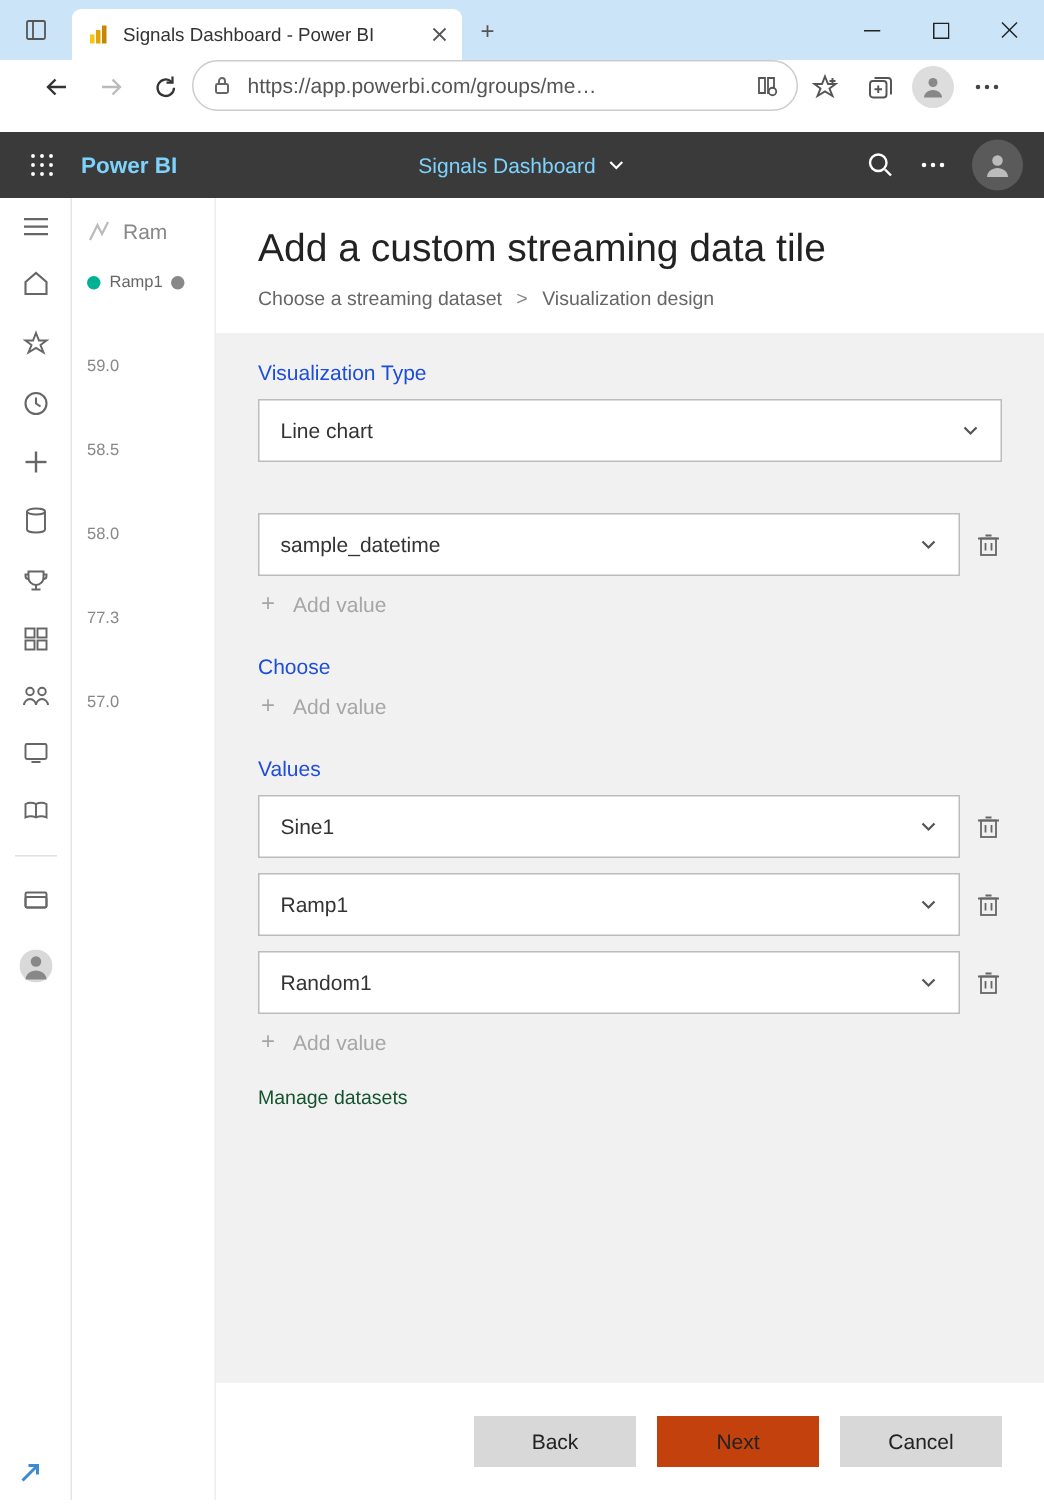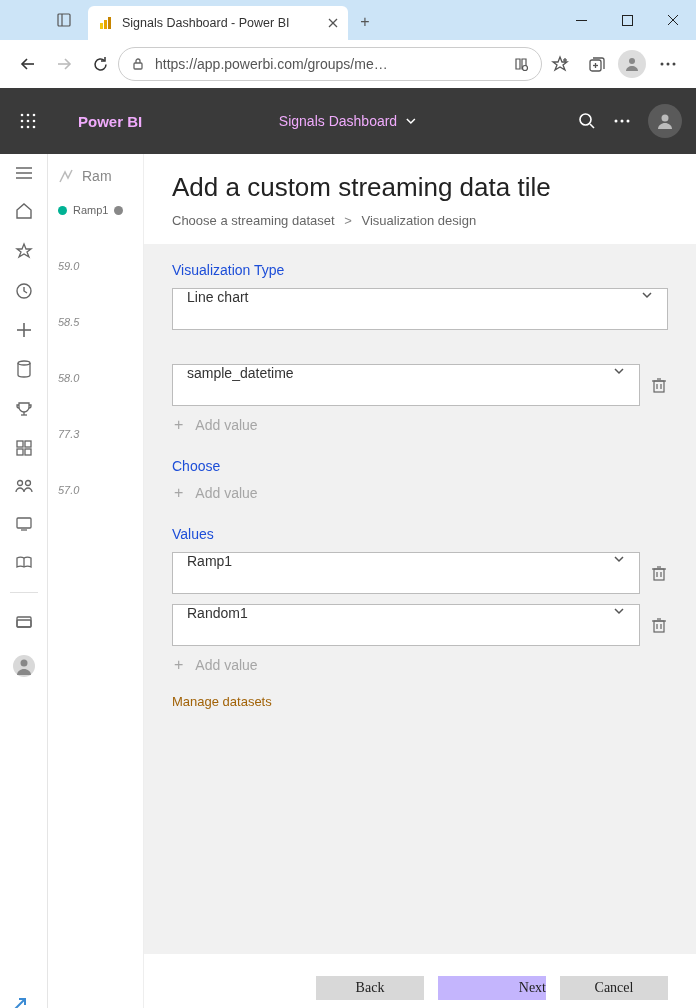--- a/index.html
+++ b/index.html
@@ -1,79 +1,79 @@
 <!DOCTYPE html>
 <html><head>
 <meta charset="utf-8">
 <style>
   * { box-sizing: border-box; margin: 0; padding: 0; font-family: "Segoe UI", Arial, sans-serif; }
   html, body { width: 696px; height: 1008px; overflow: hidden; background: #fff; }
 
   
   .browser-chrome { height: 88px; border-bottom: 1px solid #d0d0d0; }
-  .title-bar { height: 40px; display: flex; align-items: stretch; background: #cce4f7; padding-left: 40px; }
+  .title-bar { height: 40px; display: flex; align-items: stretch; background: #cce4f7; }
   .tab-stub { width: 48px; display:flex; align-items:center; justify-content:center; color:#555; }
   .tab { flex: 0 0 260px; background: #fff; border-radius: 6px 6px 0 0; margin-top: 6px; display: flex; align-items: center; padding: 0 10px; gap: 8px; }
   .tab-title { font-size: 12.5px; color: #333; flex: 1; white-space: nowrap; overflow: hidden; text-overflow: ellipsis; }
   .tab svg, .tab .close { flex-shrink: 0; }
   .newtab { width: 34px; display:flex; align-items:center; justify-content:center; color:#555; margin-top:4px; font-size:16px; }
   .win-controls { margin-left: auto; display: flex; }
   .win-controls div { width: 46px; display: flex; align-items: center; justify-content: center; color: #222; }
 
-  .addr-bar { height: 48px; background: #fff; display: flex; align-items: center; padding: 0 10px; gap: 0; }
+  .addr-bar { height: 48px; background: #fff; display: flex; align-items: flex-start; padding: 0 20px; gap: 0; }
   .addr-bar .icon-btn { width: 36px; height: 36px; display:flex; align-items:center; justify-content:center; color:#555; border-radius:4px; }
   .addr-bar .fwd { color: #bbb; }
   .url-box { flex:1; height: 34px; border:1px solid #ccc; border-radius: 17px; display:flex; align-items:center; padding:0 12px; gap:10px; color:#555; font-size:14px; }
   .url-text { flex:1; white-space:nowrap; overflow:hidden; text-overflow:ellipsis; }
   .avatar-circle { width:28px; height:28px; border-radius:50%; background:#ddd; display:flex; align-items:center; justify-content:center; }
 
   
-  .pbi-top { height: 66px; background: #3a3a3a; color:#f0abfc; display:flex; align-items:center; padding:0 14px;gap:24px; }
+  .pbi-top { height: 44px; background: #3a3a3a; color:#7dd3fc; display:flex; align-items:center; padding:0 14px; }
   .pbi-top .waffle { width:28px; display:flex; justify-content:center; }
   .pbi-top .brand { font-weight:600; font-size:15px; margin-left:12px; }
   .pbi-top .center-title { position:absolute; left:50%; transform:translateX(-50%); display:flex; align-items:center; gap:8px; font-size:14px; }
   .pbi-top .right { margin-left:auto; display:flex; align-items:center; gap:18px; }
   .pbi-top .user { width:34px; height:34px; border-radius:50%; background:#5a5a5a; display:flex; align-items:center; justify-content:center; }
 
   
   .body { display:flex; height: calc(1008px - 88px - 52px); position:relative; }
   .rail { width:48px; border-right:1px solid #e5e5e5; display:flex; flex-direction:column; align-items:center; padding-top:12px; gap:22px; color:#666; background:#fff; }
   .rail-divider { height:1px; width:28px; background:#e0e0e0; }
 
   .behind-panel { width:96px; background:#fff; border-right:1px solid #eee; position:relative; }
   .file-bar { height:40px; border-bottom:1px solid #eee; display:flex; align-items:center; gap:8px; padding-left:14px; font-size:14px; color:#333; }
   .mini-chart { margin:14px 0 0 10px; }
   .chart-title-row { display:flex; align-items:center; gap:8px; color:#888; font-size:14px; }
   .legend-dot { width:9px; height:9px; border-radius:50%; background:#00b294; display:inline-block; }
   .legend-dot.gray { background:#888; }
   .legend-row { display:flex; align-items:center; gap:6px; margin-top:20px; font-size:11px; color:#666; }
-  .ytick { font-size:11px; color:#888; margin-top:44px;font-style:italic; }
+  .ytick { font-size:11px; color:#888; margin-top:44px; }
 
   
   .panel { flex:1; background:#f1f1f1; overflow-y:auto; display:flex; flex-direction:column; }
   .panel-header { background:#fff; padding:18px 28px 16px 28px; }
   .panel-header h1 { font-size:26px; font-weight:400; color:#222; margin-bottom:10px; }
   .breadcrumb { font-size:13px; color:#666; }
   .breadcrumb .crumb { }
   .breadcrumb .sep { margin:0 6px; color:#888; }
 
   .section { padding:18px 28px 0 28px; }
   .section-label { font-size:14px; color:#1d4ed8; margin-bottom:10px; }
   .select-row { display:flex; align-items:center; gap:10px; margin-bottom:10px; }
-  .select { flex:1; background:#fff; border:1px solid #bcbcbc; height:42px; display:flex; align-items:flex-start; justify-content:space-between; padding:0 14px; font-size:14px; color:#333; }
+  .select { flex:1; background:#fff; border:1px solid #bcbcbc; height:42px; display:flex; align-items:center; justify-content:space-between; padding:0 14px; font-size:14px; color:#333; }
   .select.wide { margin-bottom:4px; }
   .trash { color:#666; width:18px; display:flex; justify-content:center; }
   .add-value { display:flex; align-items:center; gap:12px; color:#a6a6a6; font-size:14px; margin:10px 0 6px 2px; }
   .add-value .plus { font-size:16px; }
-  .manage-link { color:#a16207; font-size:13px; margin-top:14px; display:inline-block;text-align:right; }
+  .manage-link { color:#14532d; font-size:13px; margin-top:14px; display:inline-block;text-align:right; }
 
   .panel-footer { margin-top:auto; background:#fff; padding:22px 28px; display:flex; justify-content:flex-end; gap:14px; }
-  .btn { width:108px; height:24px; border:none; font-size:14px; color:#222;font-family:Liberation Serif, serif; }
+  .btn { width:108px; height:34px; border:none; font-size:14px; color:#222; }
   .btn-gray { background:#d8d8d8; }
-  .btn-yellow { background:#c4b5fd;text-align:right; }
+  .btn-yellow { background:#c2410c; }
 
   
   .expand-handle { position:absolute; left:12px; bottom:10px; color:#4a90d9; }
 
   svg { display:block; }
 </style>
 </head>
 <body>
 
 <div class="browser-chrome">
@@ -385,52 +385,69 @@
         <span class="plus">+</span>
         <span>Add value</span>
       </div>
     </div>
 
     <div class="section" style="padding-top:18px; padding-bottom:18px;">
       <div class="section-label">Values</div>
 
       <div class="select-row">
         <div class="select">
-          <span>Ramp1</span>
+          <span>Sine1</span>
           <svg width="12" height="12" viewBox="0 0 12 12" stroke="#555" fill="none" stroke-width="1.5">
               <polyline points="2,4 6,8 10,4"></polyline>
             </svg>
         </div>
         <div class="trash">
             <svg width="14" height="16" viewBox="0 0 14 16" stroke="#666" fill="none" stroke-width="1.2">
               <rect x="2" y="4" width="10" height="11"></rect>
               <line x1="0" y1="4" x2="14" y2="4"></line>
               <line x1="5" y1="2" x2="9" y2="2"></line>
               <line x1="5" y1="7" x2="5" y2="12"></line>
               <line x1="9" y1="7" x2="9" y2="12"></line>
             </svg>
           </div>
       </div>
       <div class="select-row">
         <div class="select">
-          <span>Random1</span>
+          <span>Ramp1</span>
           <svg width="12" height="12" viewBox="0 0 12 12" stroke="#555" fill="none" stroke-width="1.5">
               <polyline points="2,4 6,8 10,4"></polyline>
             </svg>
         </div>
         <div class="trash">
             <svg width="14" height="16" viewBox="0 0 14 16" stroke="#666" fill="none" stroke-width="1.2">
               <rect x="2" y="4" width="10" height="11"></rect>
               <line x1="0" y1="4" x2="14" y2="4"></line>
               <line x1="5" y1="2" x2="9" y2="2"></line>
               <line x1="5" y1="7" x2="5" y2="12"></line>
               <line x1="9" y1="7" x2="9" y2="12"></line>
             </svg>
           </div>
       </div>
+      <div class="select-row">
+        <div class="select">
+          <span>Random1</span>
+          <svg width="12" height="12" viewBox="0 0 12 12" stroke="#555" fill="none" stroke-width="1.5">
+              <polyline points="2,4 6,8 10,4"></polyline>
+            </svg>
+        </div>
+        <div class="trash">
+            <svg width="14" height="16" viewBox="0 0 14 16" stroke="#666" fill="none" stroke-width="1.2">
+              <rect x="2" y="4" width="10" height="11"></rect>
+              <line x1="0" y1="4" x2="14" y2="4"></line>
+              <line x1="5" y1="2" x2="9" y2="2"></line>
+              <line x1="5" y1="7" x2="5" y2="12"></line>
+              <line x1="9" y1="7" x2="9" y2="12"></line>
+            </svg>
+          </div>
+      </div>
 
       <div class="add-value">
         <span class="plus">+</span>
         <span>Add value</span>
       </div>
 
       <a class="manage-link">Manage datasets</a>
     </div>
 
     <div class="panel-footer">

